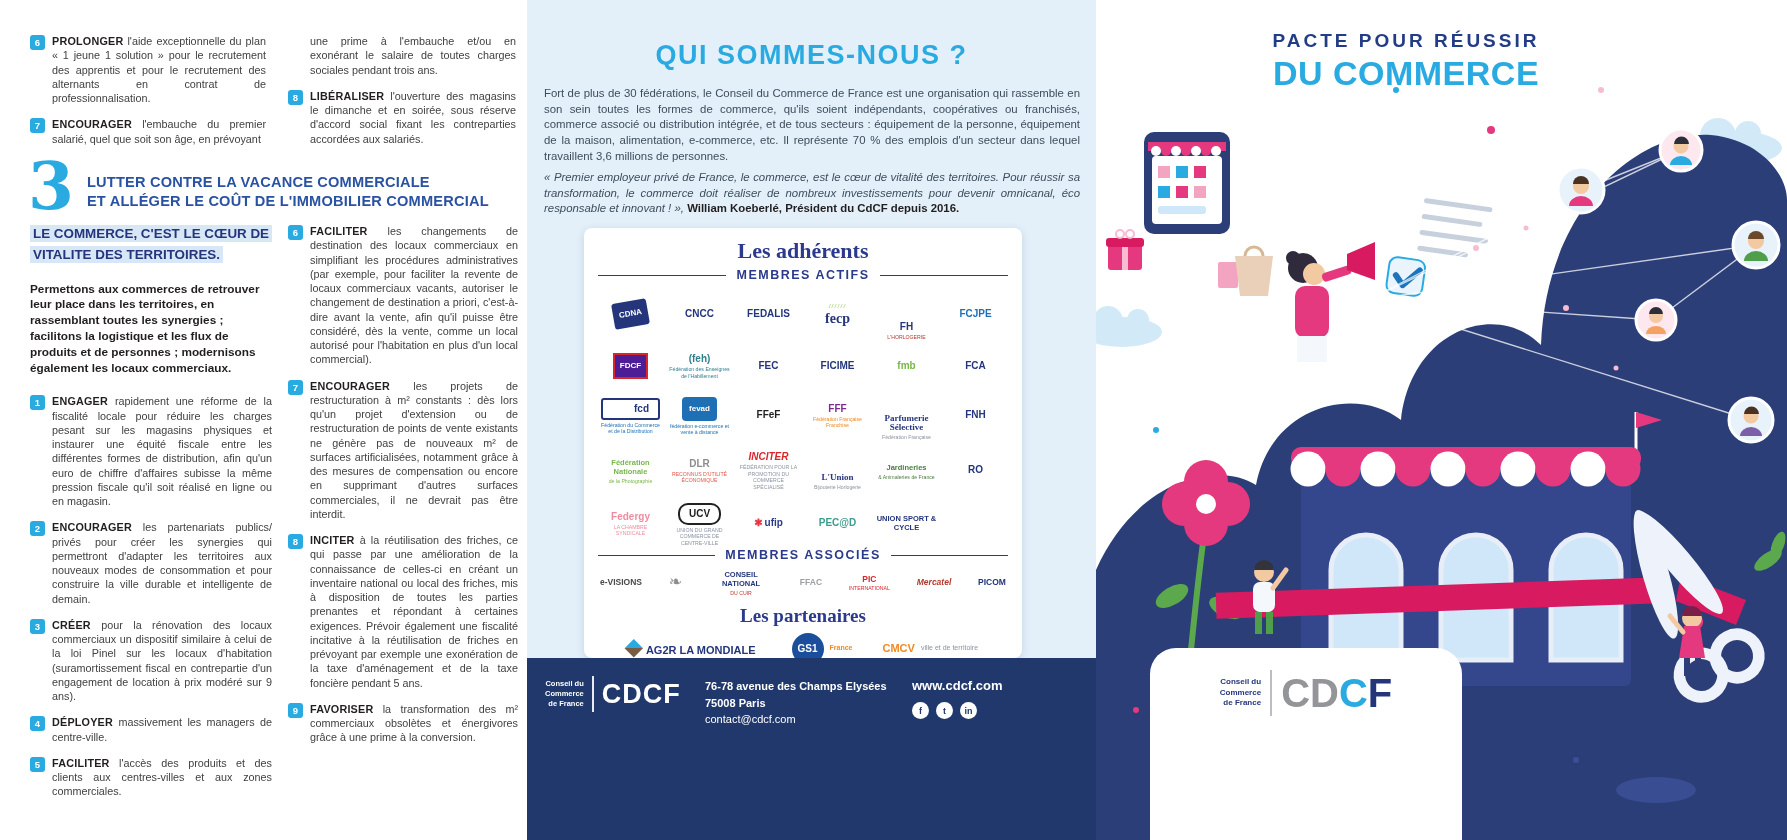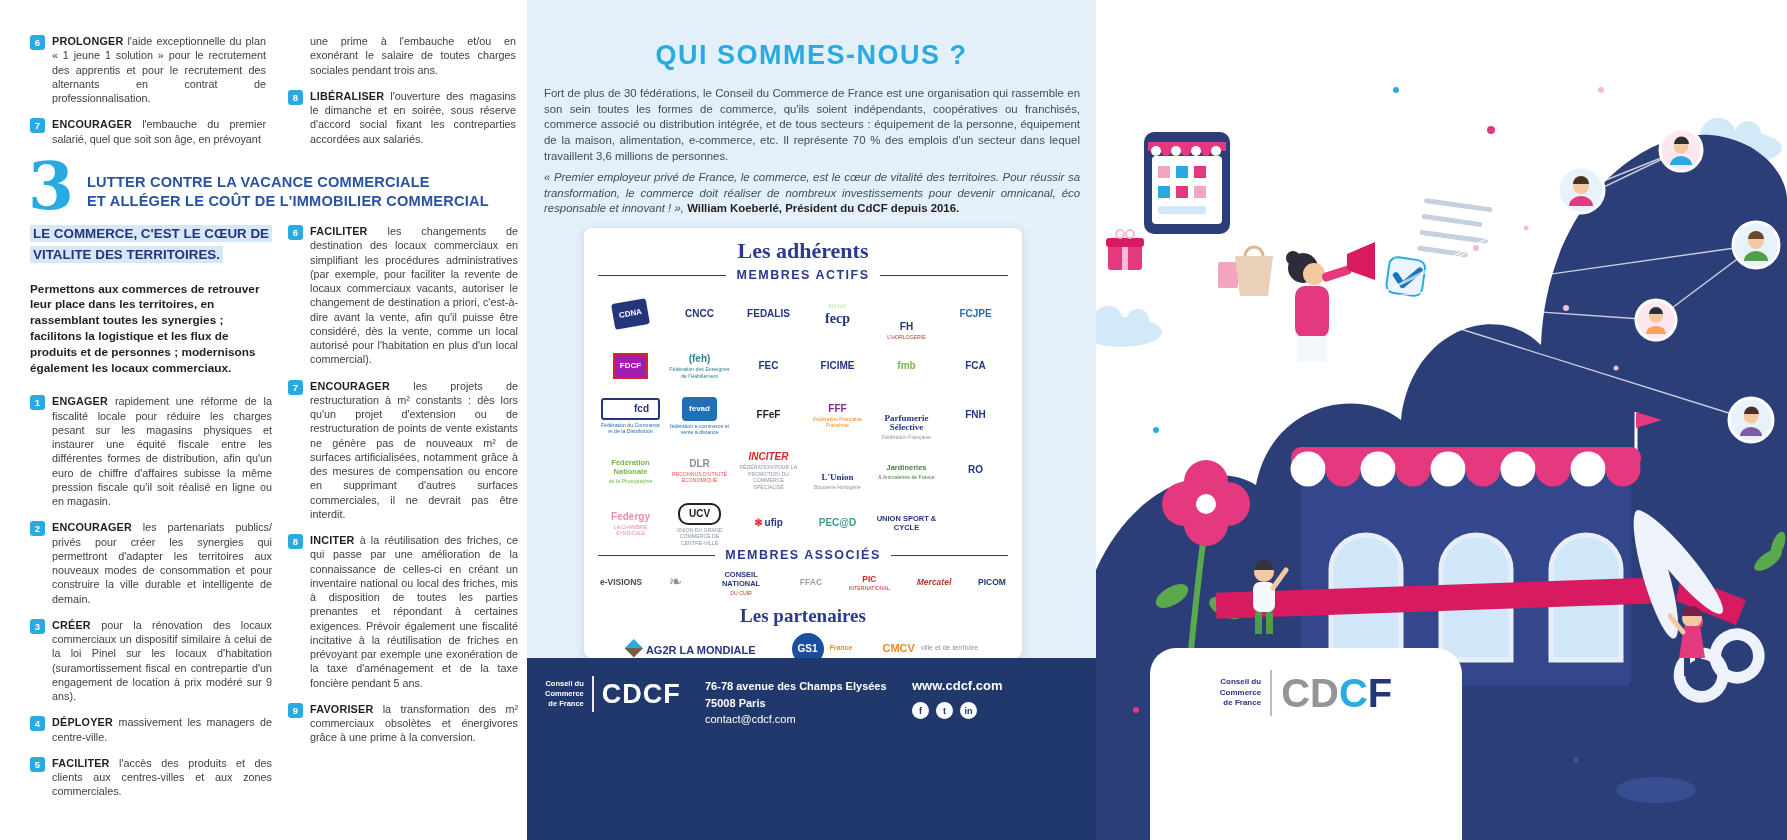--- a/index.html
+++ b/index.html
@@ -37,21 +37,21 @@
   .card-title{text-align:center;font-family:"Liberation Serif",serif;font-weight:700;color:#2b3a8c;
               font-size:22px;margin:2px 0 4px;}
   .divider{display:flex;align-items:center;gap:10px;margin:2px 0 8px;}
   .divider .dline{flex:1;height:1px;background:#2b3a8c;}
   .divider .dlabel{color:#2b3a8c;font-size:12.5px;font-weight:700;letter-spacing:1.5px;}
   .logo-grid{display:grid;grid-template-columns:repeat(6,1fr);gap:12px 4px;align-items:center;justify-items:center;min-height:224px;}
   .logo{display:flex;flex-direction:column;align-items:center;text-align:center;}
   .logo .l1{font-weight:800;font-size:10px;line-height:1;color:#24357c;}
   .logo .l2{font-size:5.2px;color:#8a93a3;line-height:1.25;margin-top:2px;max-width:62px;}
   .logo.v-box .l1{background:#24357c;color:#fff;padding:9px 6px;border-radius:3px;transform:rotate(-10deg);font-size:8px;}
-  .logo.v-box2 .l1{background:#a21caf;color:#fff;border:2px solid #d7262c;padding:7px 5px;font-size:8px;}
+  .logo.v-box2 .l1{background:#4c1d95;color:#fff;border:2px solid #d7262c;padding:7px 5px;font-size:8px;}
   .logo.v-outline .l1{border:2px solid #24357c;padding:4px 9px;border-radius:3px;}
   .logo.v-outline-dark .l1{border:2px solid #222;color:#222;padding:4px 9px;border-radius:10px;}
   .logo.v-bluebox .l1{background:#1f6fb5;color:#fff;padding:8px 7px;border-radius:4px;font-size:8px;}
   .logo.v-serif .l1{font-family:"Liberation Serif",serif;font-size:14px;}
   .logo.v-serif .l1::before{content:"//////";display:block;color:#8cc63f;font-size:7px;letter-spacing:1px;margin-bottom:2px;}
   .logo.v-serif-sm .l1{font-family:"Liberation Serif",serif;font-size:9px;margin-top:21px;}
   .logo.v-small .l1{font-size:7.5px;line-height:1.2;max-width:64px;}
   .logo.v-italic .l1{font-style:italic;}
   .logo.v-ufip .l1::before{content:"✱";color:#e63946;margin-right:2px;}
   .logo.v-art .l1{font-size:16px;font-weight:400;}
@@ -420,20 +420,22 @@
 
           <span class="soc">t</span>
 
           <span class="soc">in</span>
         </div>
     </div>
   </div>
 
   <div class="panel-right">
     <div class="rp-title">
+      <div class="rp-t1">PACTE POUR RÉUSSIR</div>
+      <div class="rp-t2">DU COMMERCE</div>
     </div>
 
     <svg class="rp-svg" viewBox="0 0 691 840">
 
       <g fill="#d2e9f8">
         <ellipse cx="640" cy="148" rx="46" ry="17"></ellipse>
           <circle cx="622" cy="136" r="18"></circle>
           <circle cx="652" cy="134" r="13"></circle>
         <ellipse cx="26" cy="332" rx="40" ry="15"></ellipse>
           <circle cx="12" cy="321" r="15"></circle>

